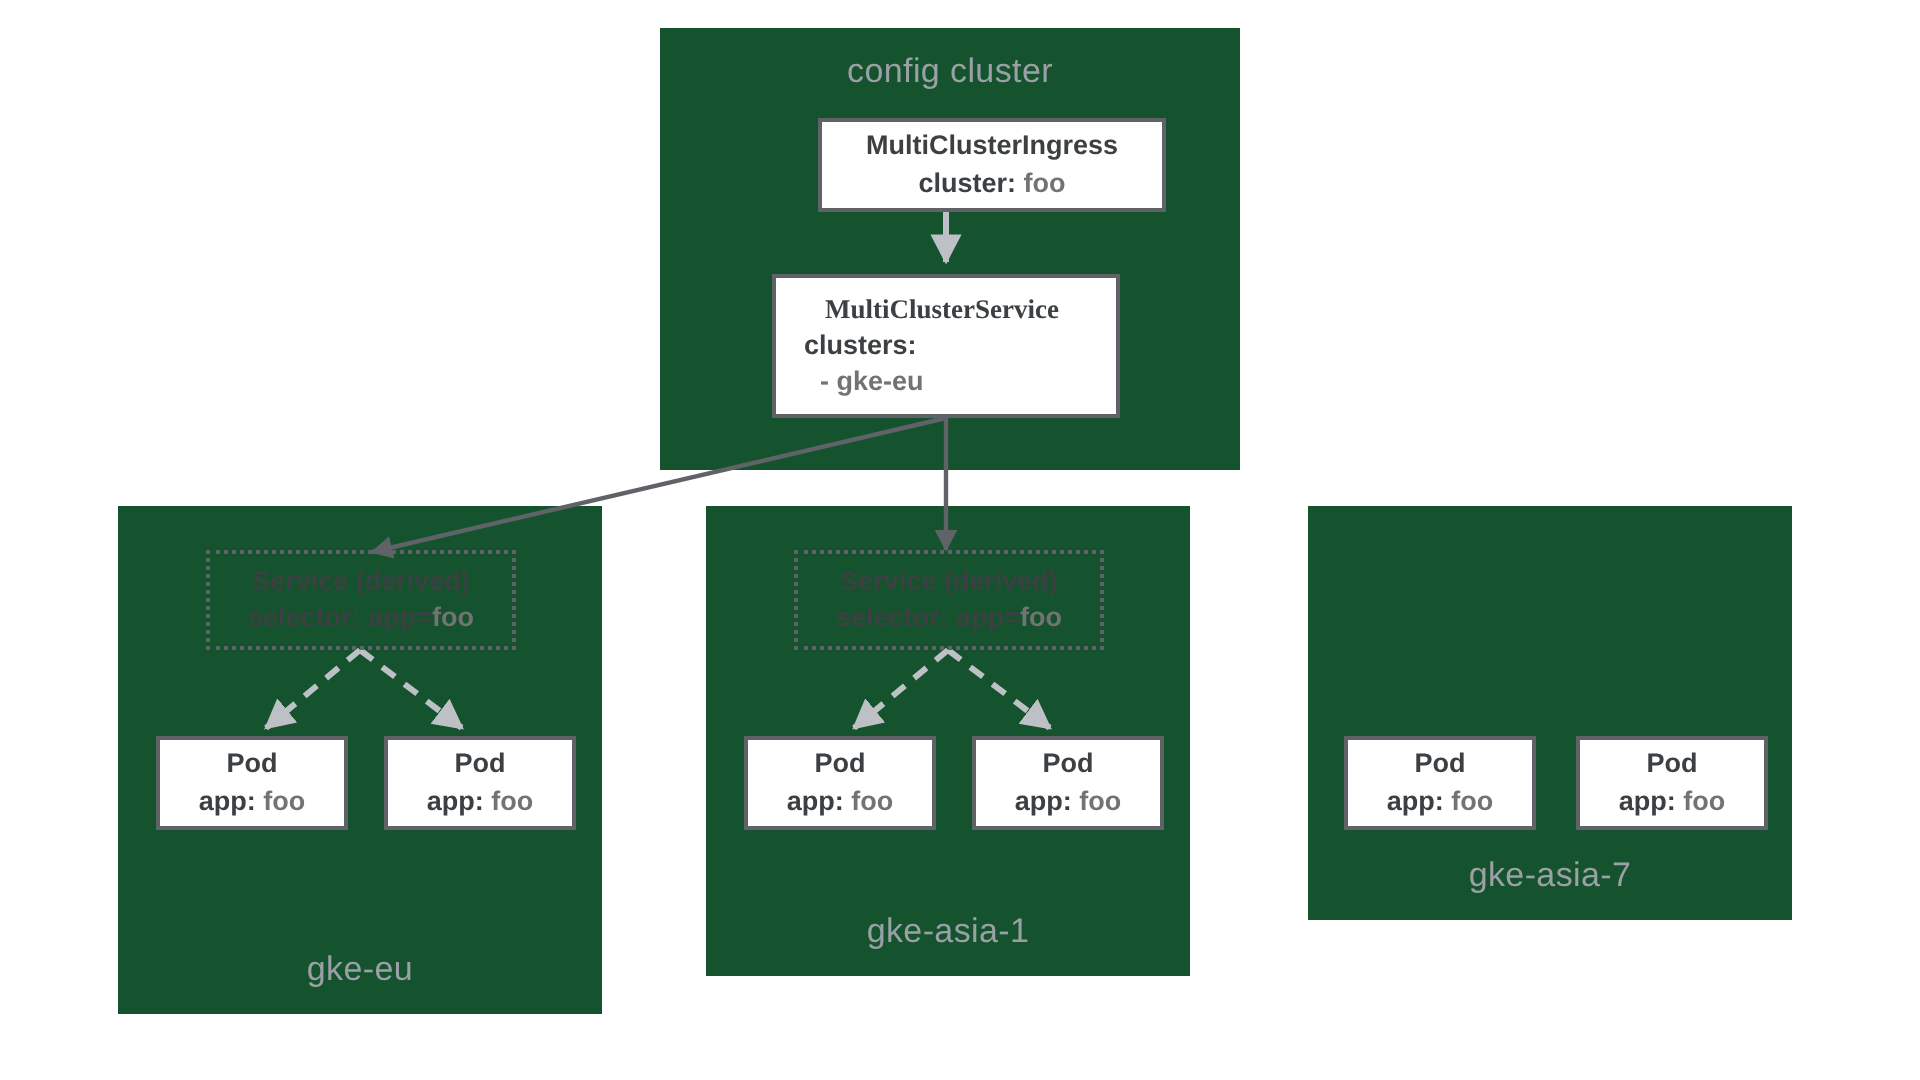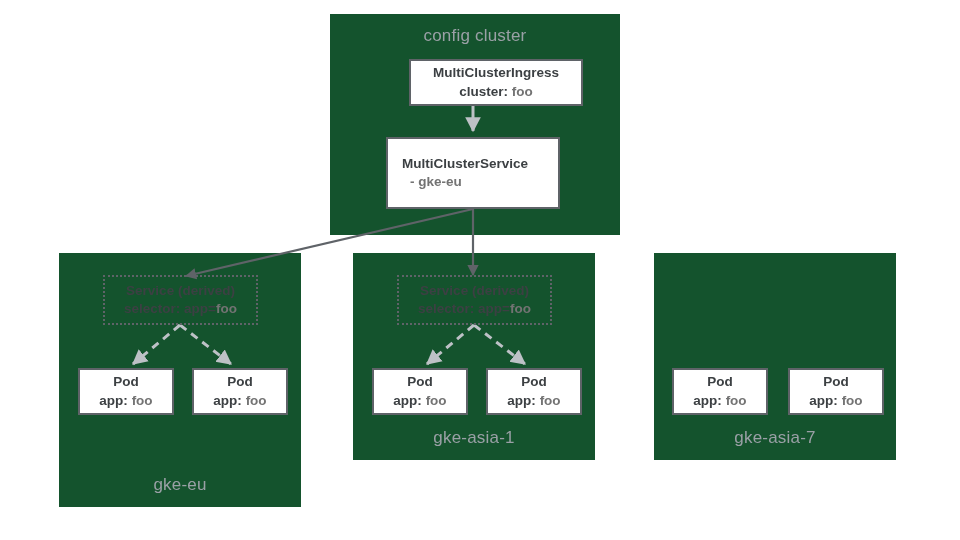--- a/index.html
+++ b/index.html
@@ -51,21 +51,21 @@
   .node .ttl { display: block; }
   .node .sub { display: block; }
   .blue { color: #737373; }
 
   .node.mcs {
     align-items: stretch;
     justify-content: center;
     padding: 6px 0 6px 14px;
     background: #ffffff;
   }
-  .node.mcs .ttl { padding-right: 18px; }
+  .node.mcs .ttl { text-align: center; padding-right: 18px; font-family: Liberation Serif, serif; }
   .node.mcs .sub { text-align: left; }
   .node.mcs .item { text-align: left; padding-left: 8px; }
 
   .node.derived {
     border: 2px dotted #5f6368;
     background: transparent;
   }
 
   svg.edges {
     position: absolute;
@@ -82,21 +82,21 @@
 <div id="stage">
 
   <div class="panel" style="left:330px; top:14px; width:290px; height:221px;">
     <div class="panel-title top">config cluster</div>
   </div>
 
   <div class="panel" style="left:59px; top:253px; width:242px; height:254px;">
     <div class="panel-title bottom">gke-eu</div>
   </div>
 
-  <div class="panel" style="left:353px; top:253px; width:242px; height:207px;">
+  <div class="panel" style="left:353px; top:253px; width:242px; height:235px;">
     <div class="panel-title bottom">gke-asia-1</div>
   </div>
 
   <div class="panel" style="left:654px; top:253px; width:242px; height:207px;">
     <div class="panel-title bottom">gke-asia-7</div>
   </div>
 
   <svg class="edges" viewBox="0 0 960 540">
     <defs>
       <marker id="arrow-light" markerWidth="6" markerHeight="6" refX="4.6" refY="3" orient="auto">
@@ -121,20 +121,21 @@
   </svg>
 
   <div class="node" style="left:386px; top:59px; width:174px; height:47px;margin-left:23px;">
     <span class="ttl">MultiClusterIngress</span>
     <span class="sub"><span>cluster:</span>
       <span class="blue">foo</span></span>
   </div>
 
   <div class="node mcs" style="left:386px; top:137px; width:174px; height:72px;">
     <span class="ttl">MultiClusterService</span>
+    <span class="sub">clusters:</span>
     <span class="item blue">- gke-eu</span>
   </div>
 
   <div class="node derived" style="left:103px; top:275px; width:155px; height:50px;">
     <span class="ttl">Service (derived)</span>
     <span class="sub"><span>selector: app=</span><span class="blue">foo</span></span>
   </div>
 
   <div class="node" style="left:78px; top:368px; width:96px; height:47px;">
     <span class="ttl">Pod</span>

